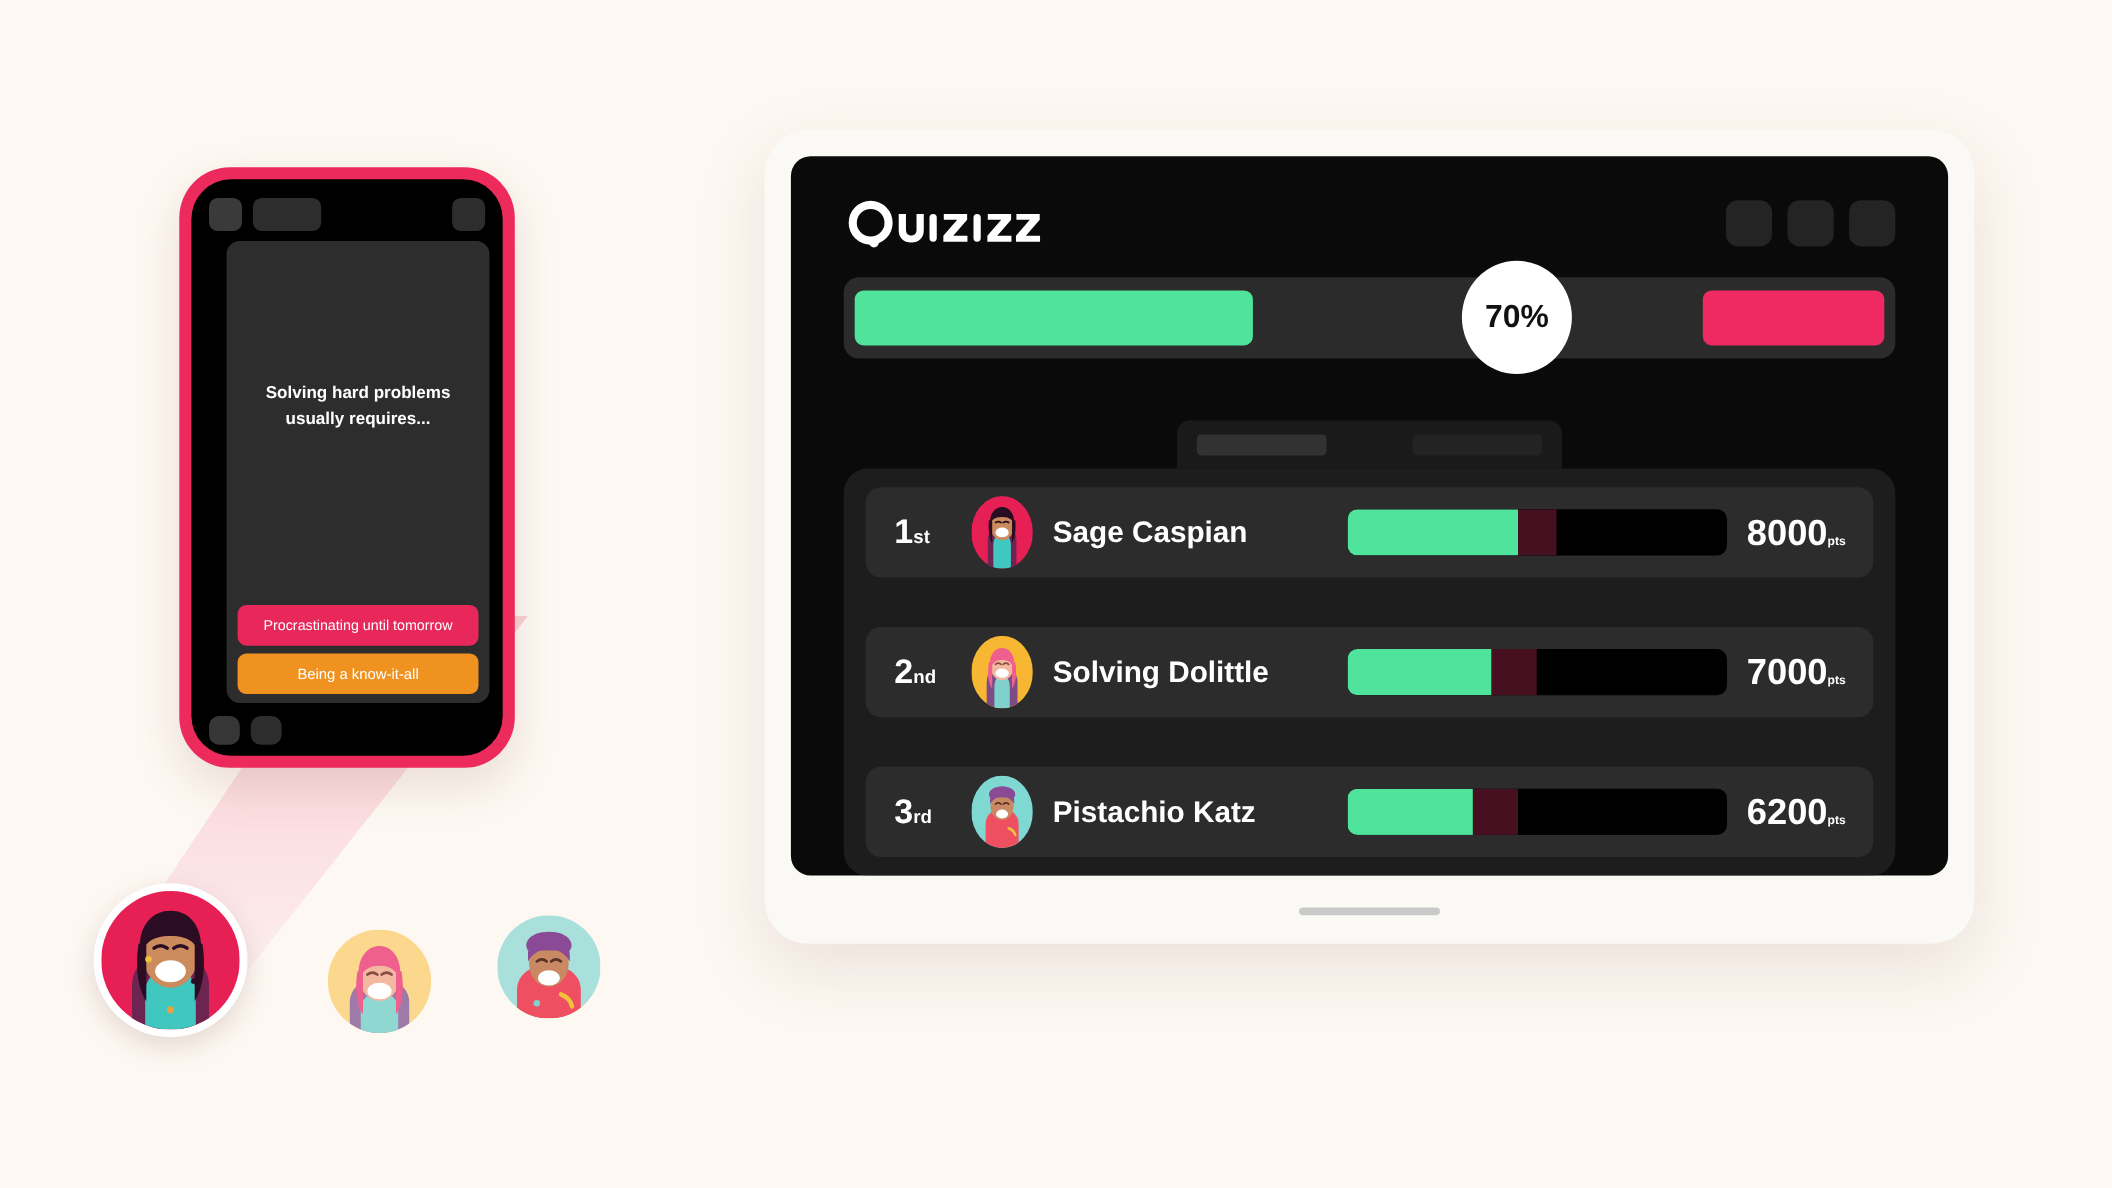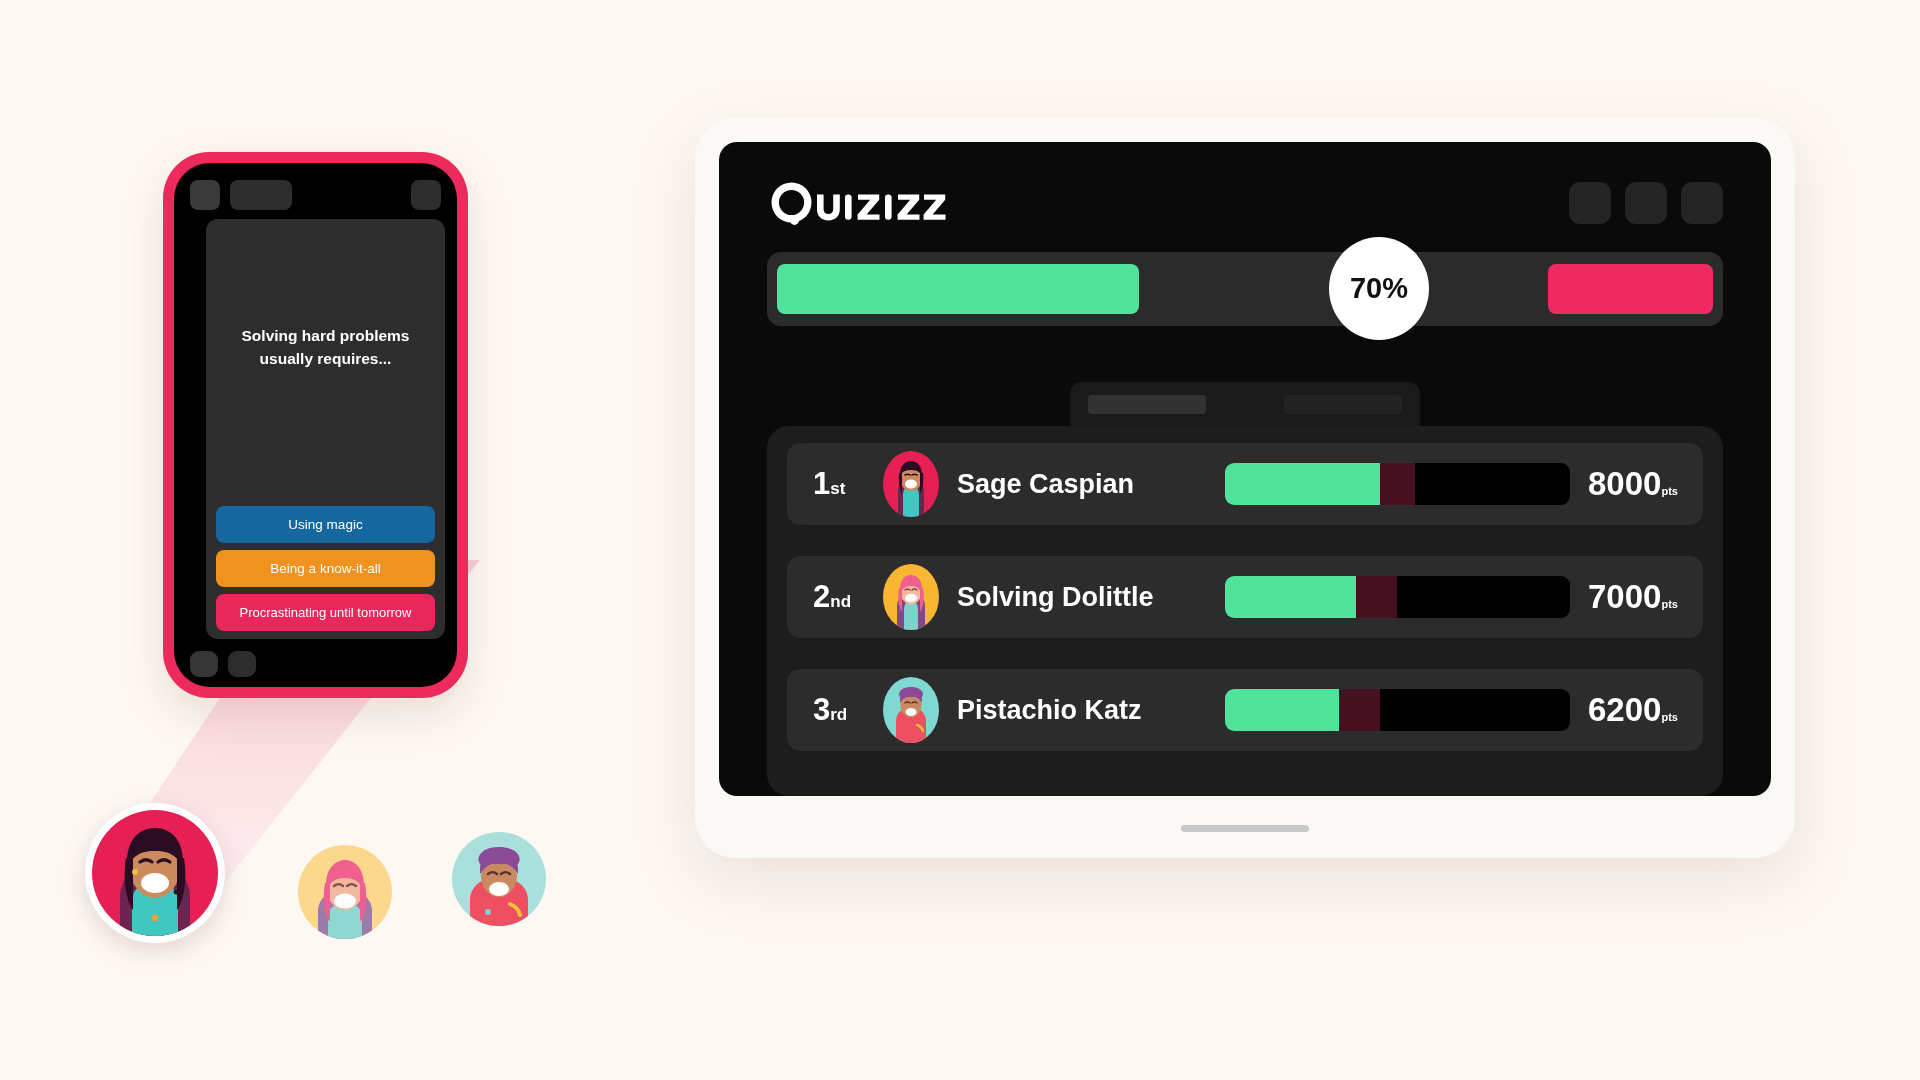--- a/index.html
+++ b/index.html
@@ -163,21 +163,22 @@
   .tab-skel.t0{ width:118px; }
   .tab-skel.t1{ width:118px; background:#232323; margin-left:auto; }
 
   
   .board{
     background:#1d1d1d;
     border-radius:22px;
     padding:17px 20px;
     flex:1;
     display:flex; flex-direction:column;
-    gap:31px;
+    gap:13px;
+    justify-content:space-between;
   }
   .row{
     background:#2c2c2c;
     border-radius:14px;
     height:82px;
     display:flex; align-items:center;
     padding:0 26px;
     gap:18px;
   }
   .rank{
@@ -253,23 +254,22 @@
       <div class="ph-topbar">
         <div class="skel light ph-sq"></div>
         <div class="skel ph-rect"></div>
         <div class="skel ph-sq-r"></div>
       </div>
 
       <div class="ph-card">
         <div class="ph-question">Solving hard problems usually requires...</div>
 
         <div class="ph-answers">
-          <div class="ph-ans a0">Using magic</div>
+          <div class="ph-ans a3">Procrastinating until tomorrow</div>
           <div class="ph-ans a2">Being a know-it-all</div>
-          <div class="ph-ans a3">Procrastinating until tomorrow</div>
         </div>
       </div>
 
       <div class="ph-bottombar">
         <div class="ph-dot l"></div>
         <div class="ph-dot"></div>
       </div>
 
     </div>
   </div>

